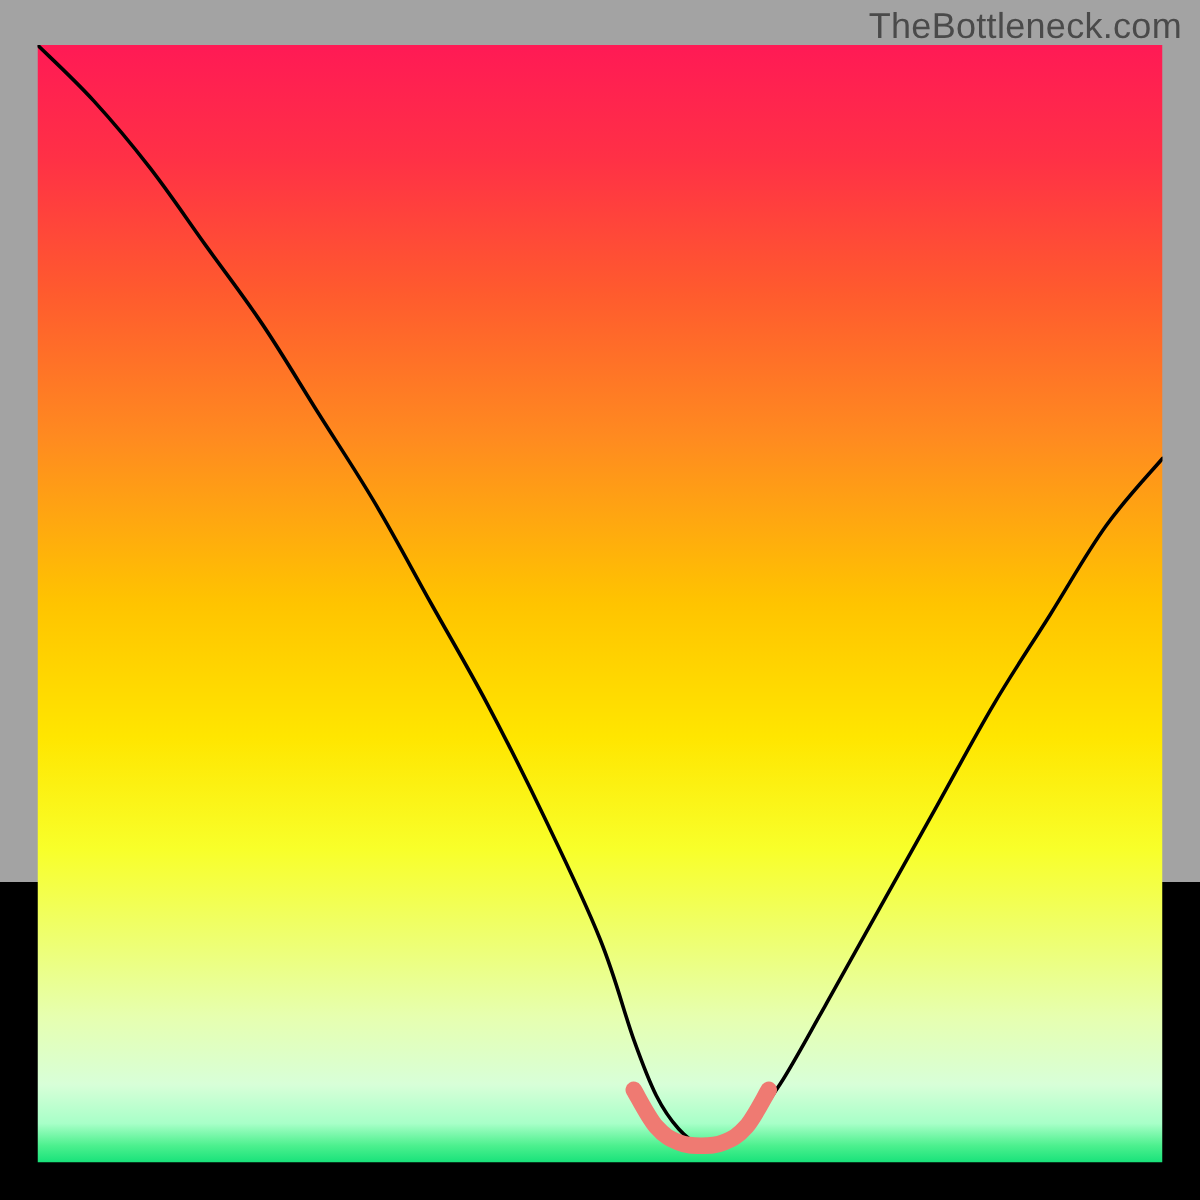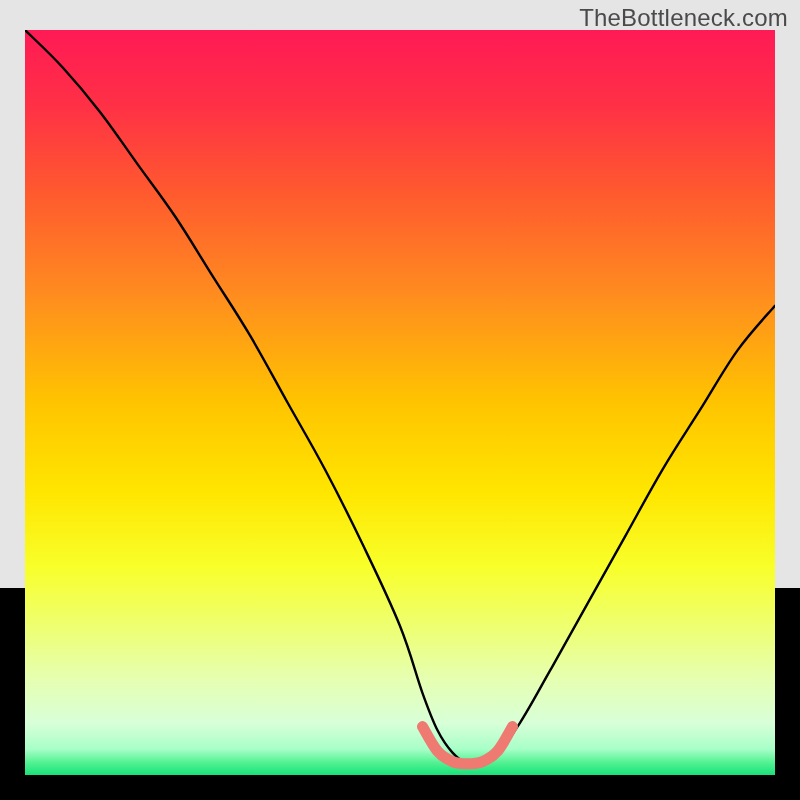--- a/index.html
+++ b/index.html
@@ -1,21 +1,21 @@
 <!DOCTYPE html>
 <html><head>
 <meta charset="utf-8">
 <style>
   * { margin: 0; padding: 0; box-sizing: border-box; }
   html, body { width: 800px; height: 800px; overflow: hidden; background: #000; }
   .frame {
     position: relative;
     width: 800px;
     height: 588px;
-    background: #e5e5e5;
+    background: #a3a3a3;
   }
   .watermark {
     position: absolute;
     top: 4px;
     right: 12px;
     font-family: Arial, Helvetica, sans-serif;
     font-size: 24px;
     color: #4a4a4a;
     font-weight: 400;
     letter-spacing: 0.2px;

